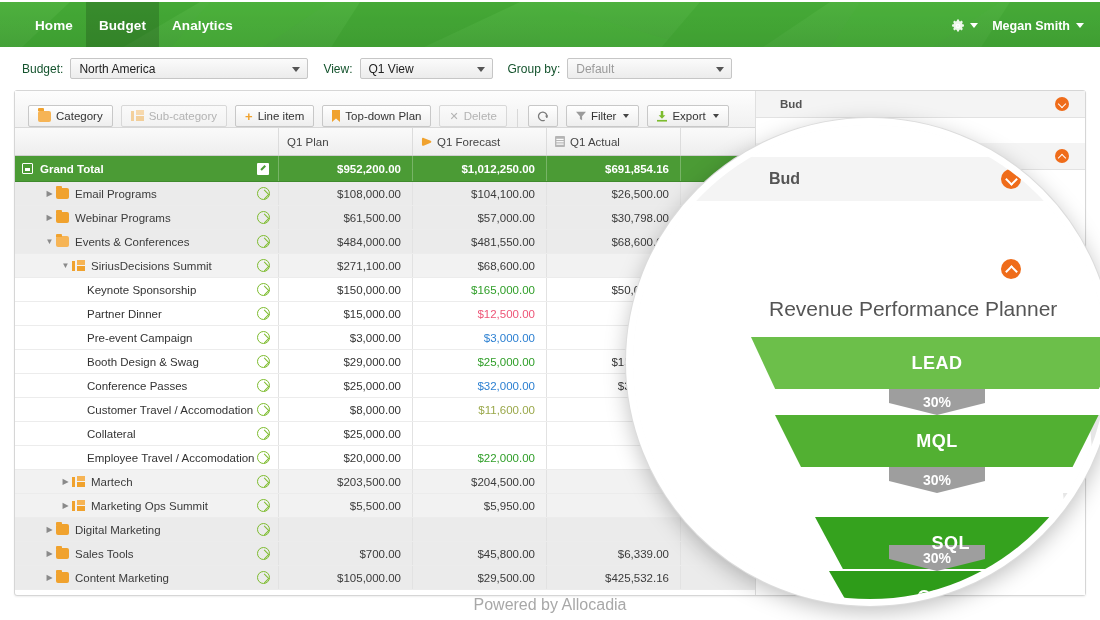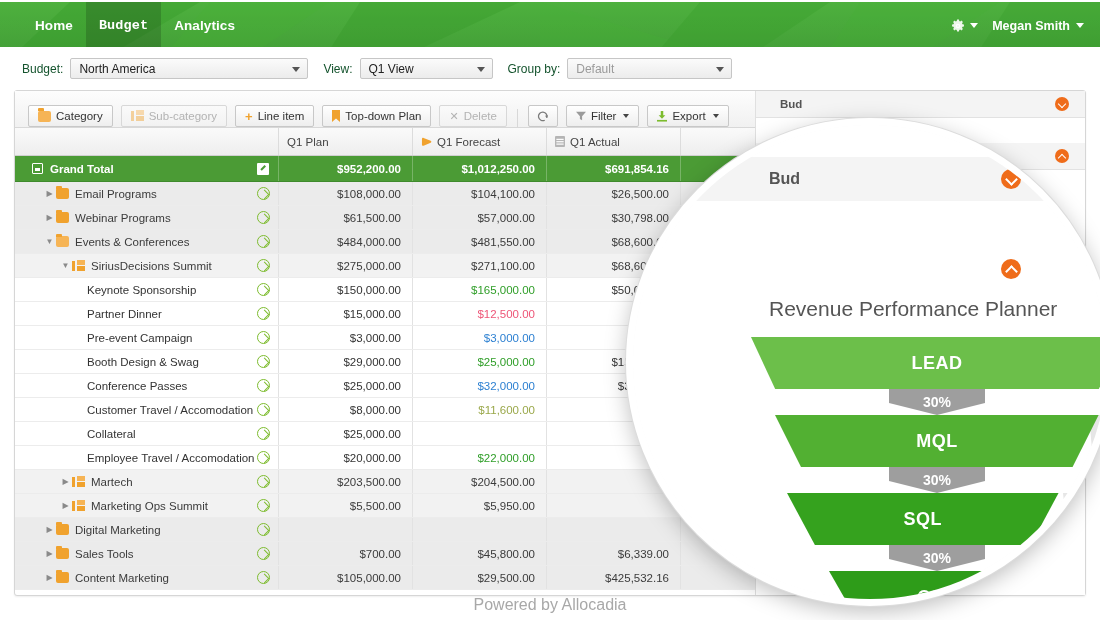--- a/index.html
+++ b/index.html
@@ -21,21 +21,21 @@
       linear-gradient(#3aa828,#2f9622);
     overflow:hidden;
   }
   .nav-deco { position:absolute; top:0; left:0; width:100%; height:100%; opacity:.55; }
   .nav-tabs { position:absolute; left:22px; top:0; height:47px; display:flex; align-items:stretch; }
   .nav-tab {
     display:flex; align-items:center; padding:0 13px; height:47px;
     color:#ffffff; font-size:13.5px; font-weight:bold; cursor:pointer;
     position:relative; letter-spacing:.1px;
   }
-  .nav-tab.active { background:rgba(0,0,0,.17);font-family:Liberation Mono, monospace; }
+  .nav-tab.active { background:rgba(0,0,0,.17); }
   .nav-tab.active:after {
     content:""; position:absolute; left:50%; bottom:-7px; transform:translateX(-50%);
     border-left:7px solid transparent; border-right:7px solid transparent;
     border-top:7px solid #2b8a20;
   }
   .nav-right { position:absolute; right:16px; top:0; height:47px; display:flex; align-items:center; gap:14px; }
   .nav-user { color:#fff; font-size:12.5px; font-weight:bold; display:flex; align-items:center; gap:6px; cursor:pointer; }
   .gear-wrap { display:flex; align-items:center; gap:5px; cursor:pointer; }
   .caret-dn { width:0;height:0;border-left:4px solid transparent;border-right:4px solid transparent;border-top:5px solid #fff; }
 
@@ -328,21 +328,21 @@
           <span>Q1 Actual</span>
         </div>
         <div class="hc fill">
           <span class="scroll-arrow">▶</span>
         </div>
       </div>
 
       <div class="rows">
 
         <div class="row total">
-          <div class="c-name" style="padding-left:17px">
+          <div class="c-name" style="padding-left:7px">
             <span class="tot-ico"></span>
             <span>Grand Total</span>
             <span class="tot-edit"></span>
           </div>
           <div class="c-num">$952,200.00</div>
           <div class="c-num">$1,012,250.00</div>
           <div class="c-num">$691,854.16</div>
           <div class="c-fill"></div>
         </div>
 
@@ -387,21 +387,20 @@
               <div class="c-name ind2">
                 <span class="twisty">▼</span>
                 <span class="subicon">
                   <i class="s1"></i>
                   <i class="s2"></i>
                   <i class="s3"></i>
                 </span>
                 <span>SiriusDecisions Summit</span>
                 <span class="lnk"></span>
               </div>
-              <div class="c-num">$275,000.00</div>
               <div class="c-num">$271,100.00</div>
               <div class="c-num">$68,600.00</div>
               <div class="c-fill"></div>
             </div>
             <div class="row lvl2">
               <div class="c-name ind3">
                 <span>Keynote Sponsorship</span>
                 <span class="lnk"></span>
               </div>
               <div class="c-num">$150,000.00</div>
@@ -607,21 +606,21 @@
           <div class="fconv">
             <div class="cshape" style="left:138px;width:96px;right:auto"><svg width="100%" height="26" preserveAspectRatio="none" viewBox="0 0 100 26">
                 <polygon points="0,0 100,0 100,14 50,26 0,14" fill="#9e9e9e"></polygon>
               </svg></div>
             <span>30%</span>
           </div>
           <div class="fstage">
             <div style="position: absolute; left: 311.78px; top: 0px; height: 52px; width: 138.22px;"><svg width="100%" height="52" preserveAspectRatio="none" viewBox="0 0 100 52">
                 <polygon points="0,0 100,0 94,52 4,52" fill="#e6e6e6"></polygon>
               </svg></div>
-            <div class="fshape" style="left: 36px; width: 271.56px;">
+            <div class="fshape" style="left: 64px; width: 271.56px; margin-top: 24px;">
               <svg style="position:absolute;inset:0" width="100%" height="52" preserveAspectRatio="none" viewBox="0 0 100 52">
                 <polygon points="0,0 100,0 89.72602739726027,52 10.273972602739729,52" fill="#35a21e"></polygon>
               </svg>
               <span style="position:relative;z-index:2">SQL</span>
             </div>
             <div class="flabel" style="left: 323.78px;">
               <span>400</span>
               <span>$1,125,000</span>
             </div>
           </div>

